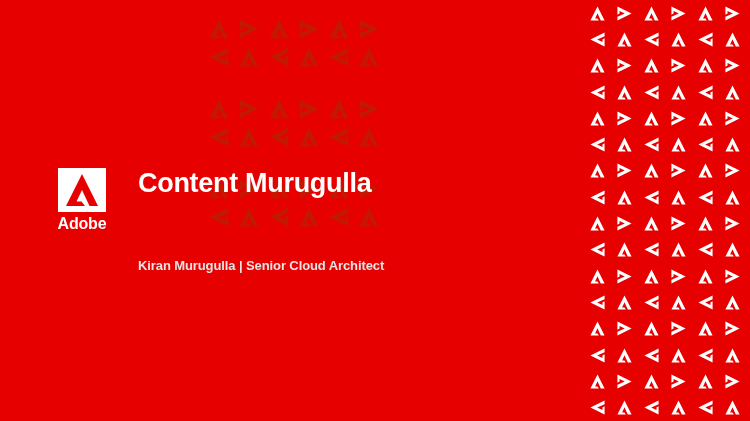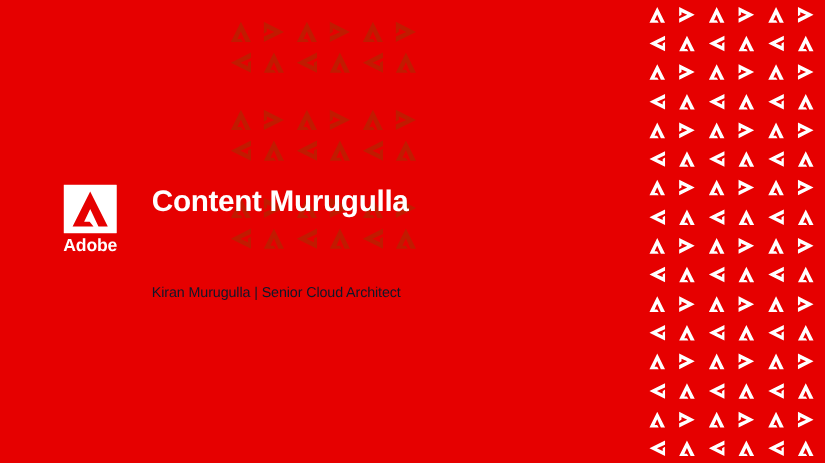--- a/index.html
+++ b/index.html
@@ -92,23 +92,23 @@
     left:138px; top:168px;
     color:#FFFFFF;
     font-size:27px;
     font-weight:bold;
     letter-spacing:-0.3px;
     white-space:nowrap;
   }
   #subtitle {
     position:absolute;
     left:138px; top:258px;
-    color:#0f172a;
+    color:#e5e5e5;
     font-size:13px;
-    font-weight:normal;
+    font-weight:bold;
     letter-spacing:-0.1px;
     white-space:nowrap;
   }
 </style>
 </head>
 <body>
 
 <div id="slide">
 
   <div id="ghost-pattern" style="opacity: 0.3;">

